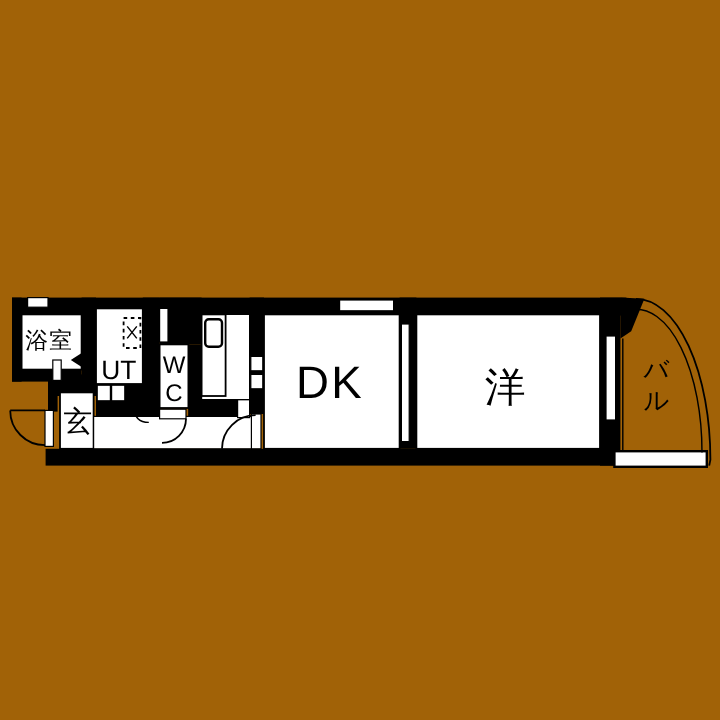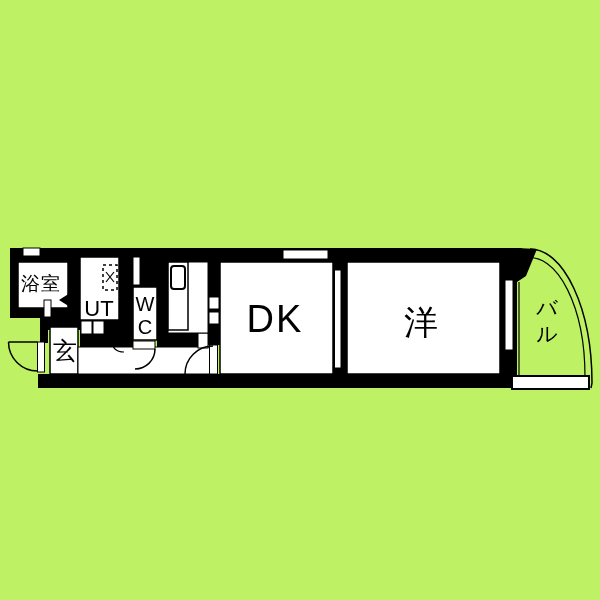--- a/index.html
+++ b/index.html
@@ -1,16 +1,16 @@
 <!DOCTYPE html>
 <html><head>
 <meta charset="utf-8">
 <style>
   html,body{margin:0;padding:0;background:#ffffff;}
-  .stage{position:relative;width:600px;height:600px;background:#bef264;overflow:hidden;
+  .stage{position:relative;width:600px;height:600px;background:#a16207;overflow:hidden;
          font-family:"Liberation Sans","DejaVu Sans",sans-serif;}
   svg{position:absolute;left:0;top:0;}
   .wall{fill:#000000;stroke:none;}
   .roomfill{fill:#ffffff;stroke:#000000;stroke-width:1.5;}
   .thinfill{fill:#ffffff;stroke:#000000;stroke-width:1;}
   .fix{fill:#ffffff;stroke:#000000;stroke-width:2;}
   .arc{fill:none;stroke:#000000;stroke-width:1.5;}
   .hair{fill:none;stroke:#000000;stroke-width:1.2;}
   .dash{fill:#ffffff;stroke:#000000;stroke-width:1.5;stroke-dasharray:3 3;}
   text{fill:#000000;}

